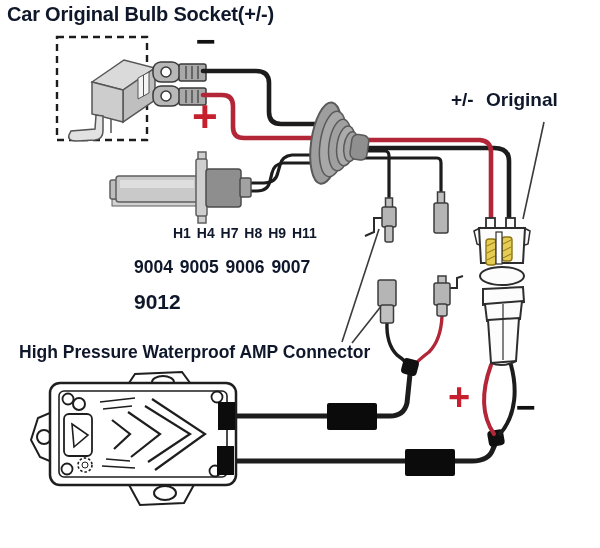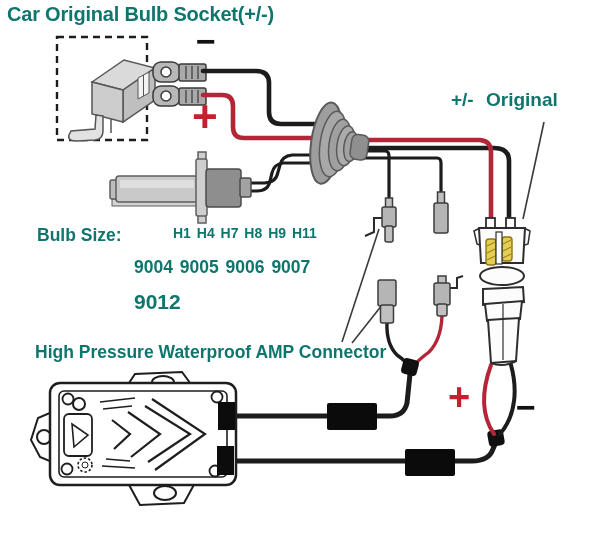--- a/index.html
+++ b/index.html
@@ -1,29 +1,29 @@
 <!DOCTYPE html>
 <html><head>
 <meta charset="utf-8">
 <style>
   html,body{margin:0;padding:0;background:#fff;}
   #stage{
     position:relative;width:600px;height:548px;background:#ffffff;
     font-family:"Liberation Sans",sans-serif;overflow:hidden;
   }
   svg{position:absolute;left:0;top:0;}
-  .lbl{position:absolute;font-weight:bold;color:#0f766e;white-space:nowrap;line-height:1.1;}
+  .lbl{position:absolute;font-weight:bold;color:#0f172a;white-space:nowrap;line-height:1.1;}
   .title{left:7px;top:3px;font-size:20px;letter-spacing:-0.2px;}
   .cap-lbl{left:283px;top:86px;font-size:17.5px;}
   .pm-lbl{left:451px;top:90px;font-size:19px;word-spacing:7px;}
   .bs-prefix{left:37px;top:226px;font-size:17.5px;}
   .bs-l1{left:134px;top:226px;font-size:14px;word-spacing:2px;margin-left:39px;}
   .bs-l2{left:134px;top:258px;font-size:17.5px;word-spacing:2px;}
   .bs-l3{left:134px;top:290px;font-size:21px;}
-  .amp-lbl{left:19px;top:343px;font-size:17.5px;margin-left:16px;}
+  .amp-lbl{left:19px;top:343px;font-size:17.5px;}
   .hid-lbl{left:63px;top:517px;font-size:22px;}
   .sym{position:absolute;font-weight:bold;color:#111;}
   .minus-top{left:196px;top:22px;font-size:34px;font-weight:900;}
   .plus-top{left:192px;top:92px;font-size:44px;color:#c6202f;}
   .plus-bottom{left:448px;top:376px;font-size:38px;color:#c6202f;}
   .minus-bottom{left:516px;top:388px;font-size:34px;font-weight:900;}
 </style>
 </head>
 <body>
 
@@ -184,21 +184,20 @@
     <circle cx="79" cy="404" r="6" stroke-width="2"></circle>
     <circle cx="85" cy="465" r="7" stroke-width="1.6" stroke-dasharray="2.5 2"></circle>
     <circle cx="85" cy="465" r="3" stroke-width="1"></circle>
     <rect x="218" y="402" width="17" height="28" fill="#0c0c0c" stroke="none"></rect>
     <rect x="217" y="446" width="17" height="29" fill="#0c0c0c" stroke="none"></rect>
   </g>
 </svg>
 
 <div class="lbl title">Car Original Bulb Socket(+/-)</div>
 <div class="lbl pm-lbl">+/- Original</div>
-<div class="lbl bs-prefix">Bulb Size:</div>
 <div class="lbl bs-l1">H1 H4 H7 H8 H9 H11</div>
 <div class="lbl bs-l2">9004 9005 9006 9007</div>
 <div class="lbl bs-l3">9012</div>
 <div class="lbl amp-lbl">High Pressure Waterproof AMP Connector</div>
 
 <div class="sym minus-top">−</div>
 <div class="sym plus-top">+</div>
 <div class="sym plus-bottom">+</div>
 <div class="sym minus-bottom">−</div>
 

